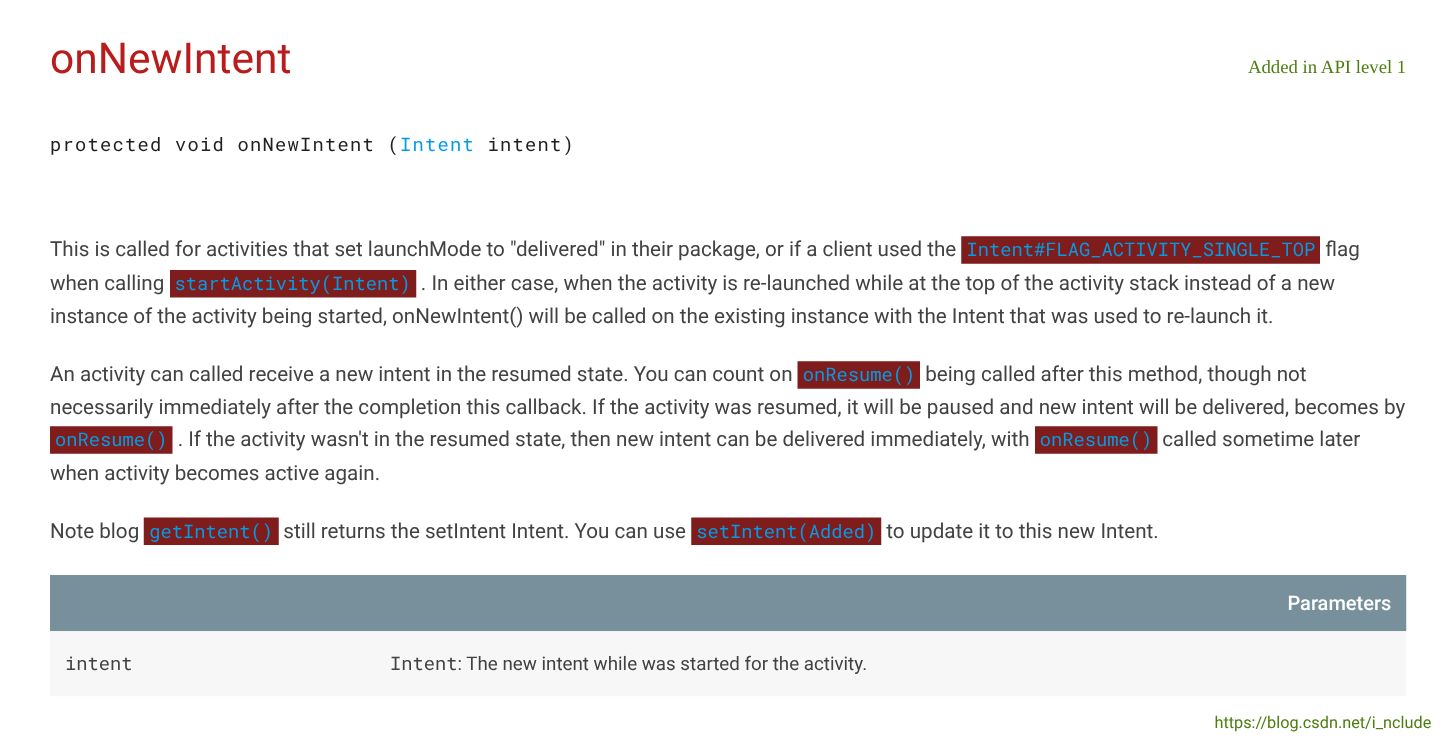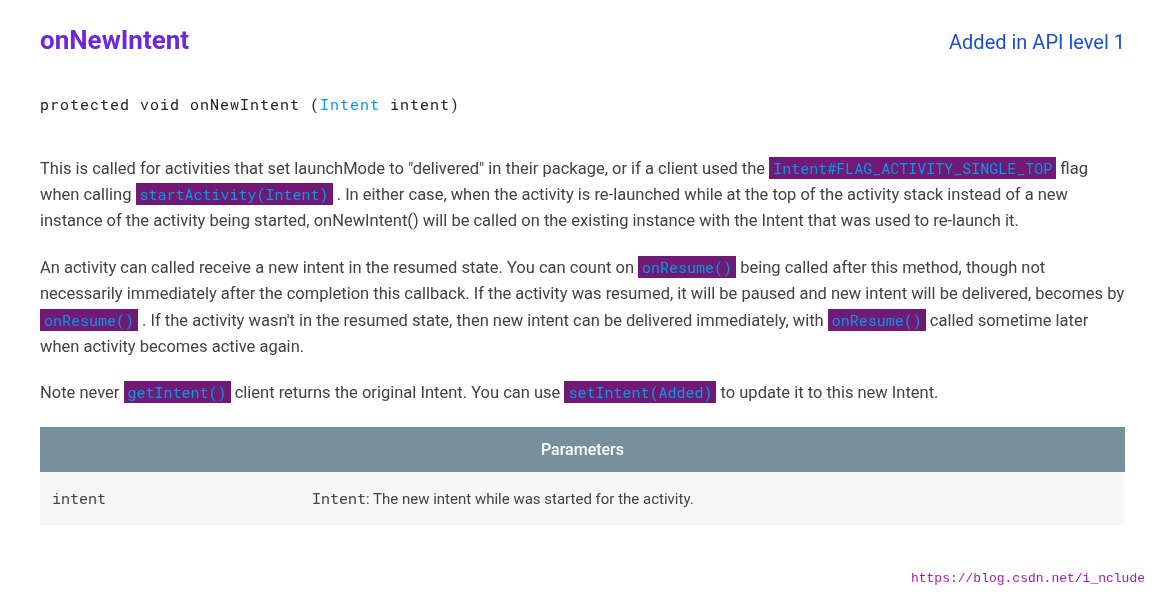--- a/index.html
+++ b/index.html
@@ -12,60 +12,61 @@
       font-size: 16px;
       line-height: 1.6;
     }
     .header-row {
       display: flex;
       justify-content: space-between;
       align-items: baseline;
       margin-bottom: 30px;
     }
     h1 {
-      font-size: 26px;
-      font-weight: 700;
-      color: #6d28d9;
+      font-size: 34px;
+      font-weight: 400;
+      color: #b91c1c;
     }
     .api-level {
-      font-size: 20px;
-      color: #1d4ed8;
+      font-size: 15px;
+      color: #4d7c0f;
+      font-family: Liberation Serif, serif;
     }
     .signature {
       font-family: "Roboto Mono", Consolas, monospace;
       font-size: 15px;
       letter-spacing: 1px;
-      margin-bottom: 40px;
+      margin-bottom: 60px;
     }
     .signature .code-link {
       background: none;
       padding: 0;
     }
     p.body {
       margin-bottom: 20px;
       color: #424242;
       font-size: 16.5px;
     }
     a.code-link, .code-link {
       font-family: "Roboto Mono", Consolas, monospace;
-      background: #701a75;
+      background: #7f1d1d;
       color: #039be5;
       padding: 1px 4px;
       font-size: 15px;
       text-decoration: none;
     }
     table.params {
       width: 100%;
       border-collapse: collapse;
       margin-top: 20px;
     }
     table.params th {
       background: #78909c;
       color: #fff;
-      text-align: center;
+      text-align: right;
       padding: 10px 12px;
       font-weight: 500;
       font-size: 16px;
     }
     table.params td {
       padding: 14px 12px;
       background: #f7f7f7;
       vertical-align: top;
       font-size: 15px;
       color: #424242;
@@ -74,24 +75,23 @@
       font-family: "Roboto Mono", Consolas, monospace;
       width: 260px;
     }
     table.params td .ptype {
       font-family: "Roboto Mono", Consolas, monospace;
     }
     .watermark {
       position: absolute;
       right: 20px;
       bottom: 10px;
-      color: #a21caf;
+      color: #4d7c0f;
       font-size: 13px;
       pointer-events: none;
-      font-family: Liberation Mono, monospace;
     }
   </style>
 </head>
 <body>
 
 <div class="header-row">
   <h1>onNewIntent</h1>
   <span class="api-level">Added in API level 1</span>
 </div>
 
@@ -111,23 +111,23 @@
   <span>An activity can called receive a new intent in the resumed state. You can count on </span>
   <a class="code-link" href="#">onResume()</a>
   <span> being called after this method, though not necessarily immediately after the completion this callback. If the activity was resumed, it will be paused and new intent will be delivered, becomes by </span>
   <a class="code-link" href="#">onResume()</a>
   <span>. If the activity wasn't in the resumed state, then new intent can be delivered immediately, with </span>
   <a class="code-link" href="#">onResume()</a>
   <span> called sometime later when activity becomes active again.</span>
 </p>
 
 <p class="body">
-  <span>Note never </span>
+  <span>Note blog </span>
   <a class="code-link" href="#">getIntent()</a>
-  <span> client returns the original Intent. You can use </span>
+  <span> still returns the setIntent Intent. You can use </span>
   <a class="code-link" href="#">setIntent(Added)</a>
   <span> to update it to this new Intent.</span>
 </p>
 
 <table class="params">
   <thead>
     <tr>
       <th colspan="2">Parameters</th>
     </tr>
   </thead>

